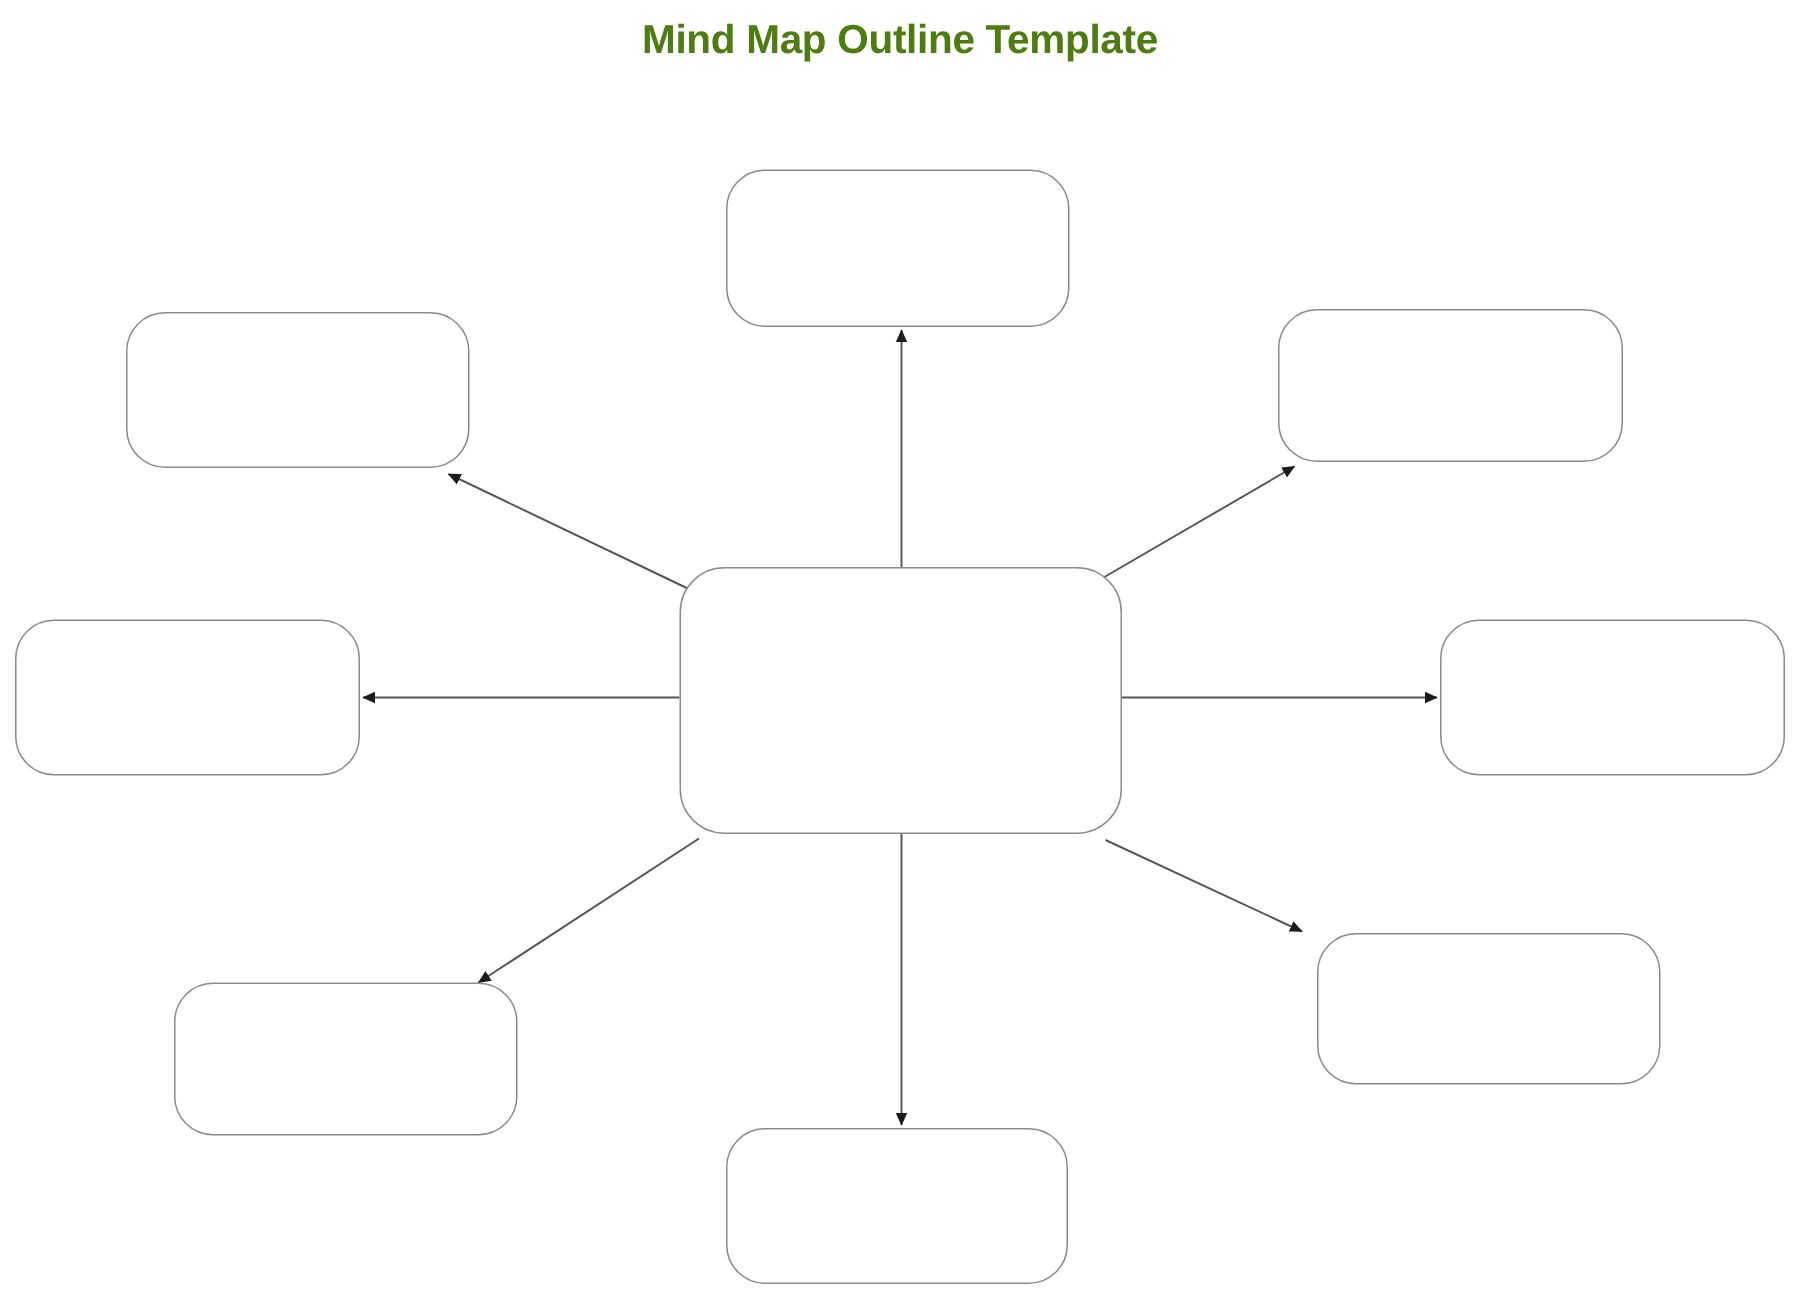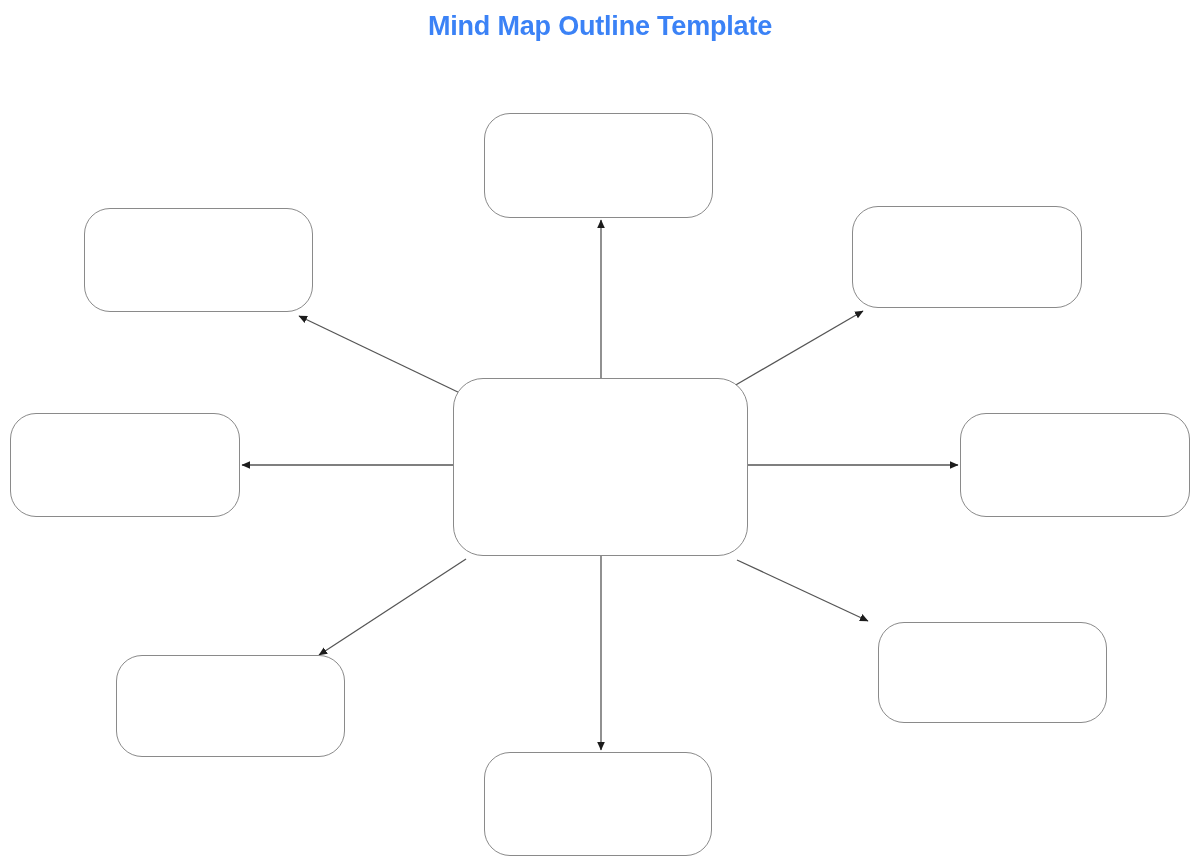--- a/index.html
+++ b/index.html
@@ -23,21 +23,21 @@
   #page-title {
     position: absolute;
     left: 0;
     top: 9px;
     width: 1200px;
     text-align: center;
     font-family: "Liberation Sans", sans-serif;
     font-size: 27px;
     font-weight: bold;
     letter-spacing: -0.2px;
-    color: #3b82f6;
+    color: #4d7c0f;
     line-height: 34px;
     white-space: nowrap;
   }
   #canvas {
     position: absolute;
     left: 0;
     top: 0;
     width: 1200px;
     height: 864px;
   }

